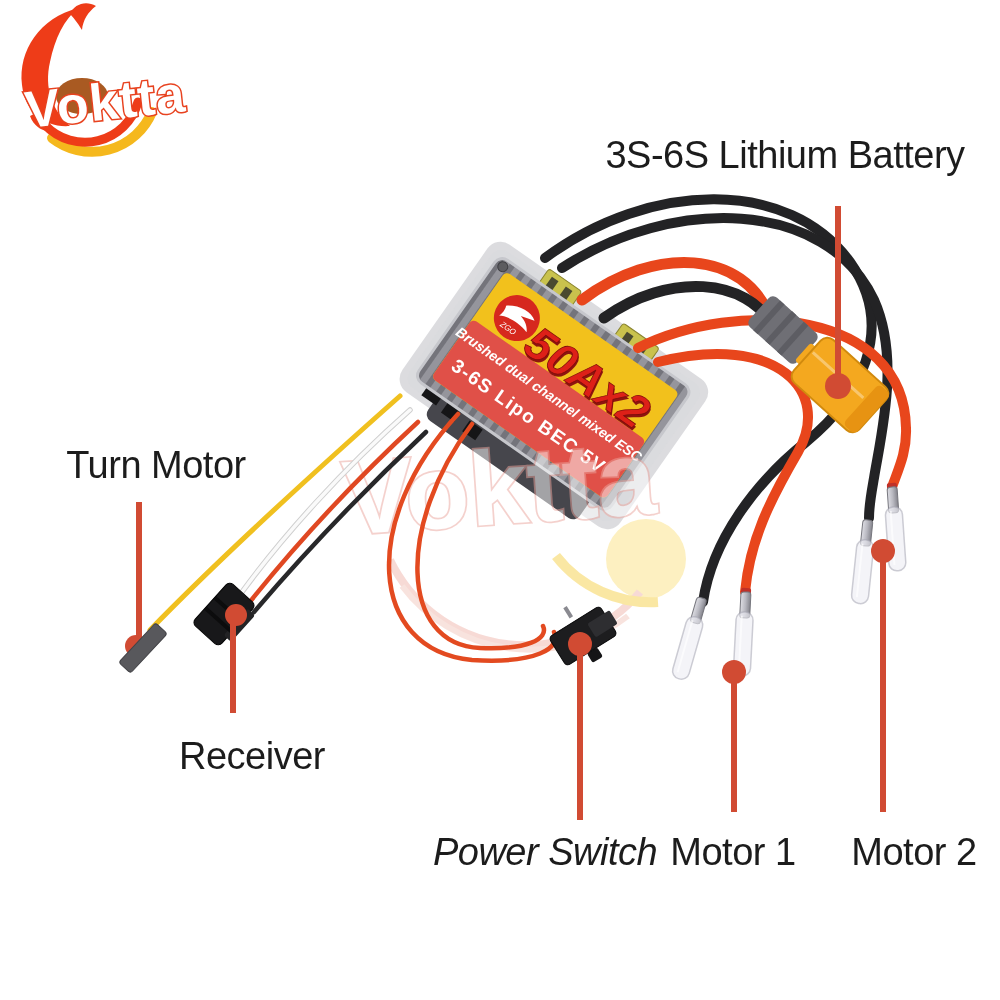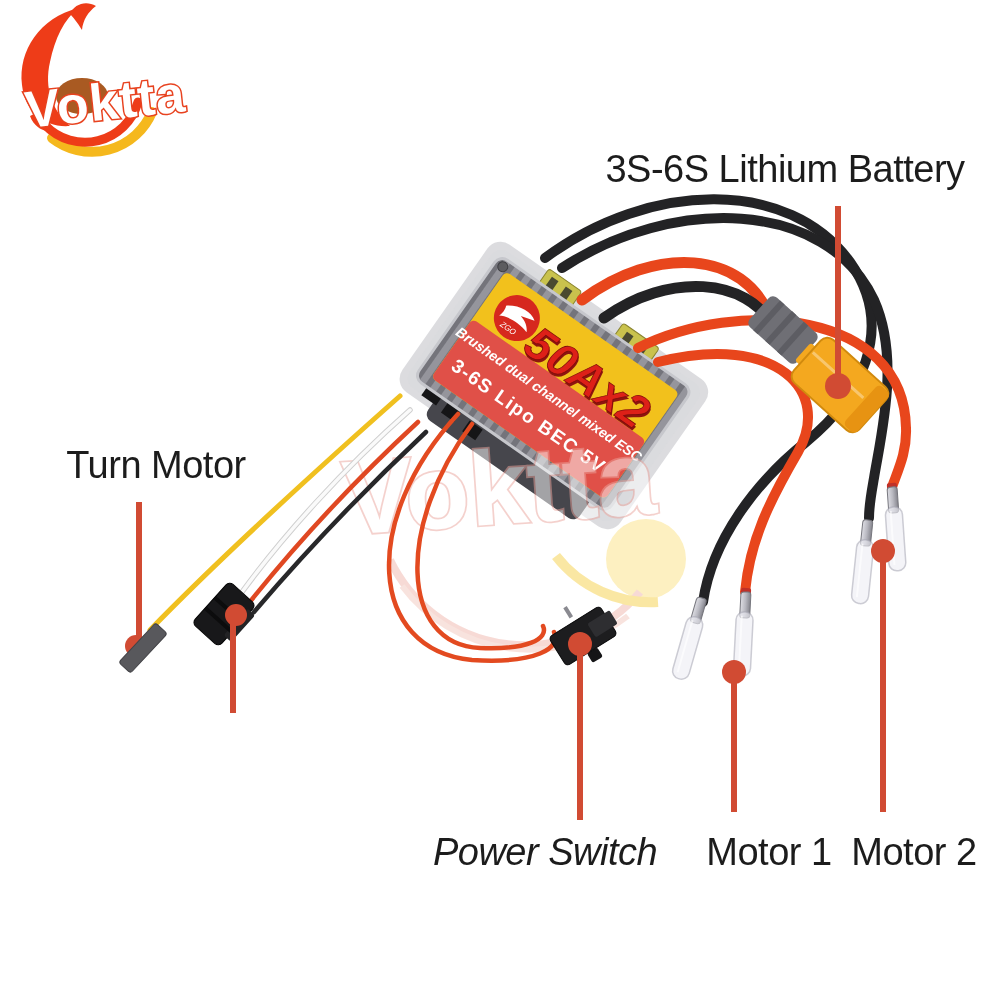--- a/index.html
+++ b/index.html
@@ -179,18 +179,19 @@
     <line x1="580" y1="648" x2="580" y2="820" stroke="#d14b33" stroke-width="6"></line>
 
     <circle cx="734" cy="672" r="12" fill="#d14b33"></circle>
     <line x1="734" y1="676" x2="734" y2="812" stroke="#d14b33" stroke-width="6"></line>
 
     <circle cx="883" cy="551" r="12" fill="#d14b33"></circle>
     <line x1="883" y1="555" x2="883" y2="812" stroke="#d14b33" stroke-width="6"></line>
   </g>
 </svg>
 
-  <div class="callout" style="left:785px;top:148px;">3S-6S Lithium Battery</div>
+  <div class="callout" style="left:785px;top:134px;">3S-6S Lithium Battery</div>
   <div class="callout" style="left:156px;top:444px;">Turn Motor</div>
+  <div class="callout" style="left:252px;top:735px;">Receiver</div>
   <div class="callout" style="left:545px;top:831px;font-style:italic;">Power Switch</div>
-  <div class="callout" style="left:733px;top:831px;margin-left:36px;">Motor 1</div>
+  <div class="callout" style="left:733px;top:831px;">Motor 1</div>
   <div class="callout" style="left:914px;top:831px;">Motor 2</div>
 </div>
 
 </body></html>

